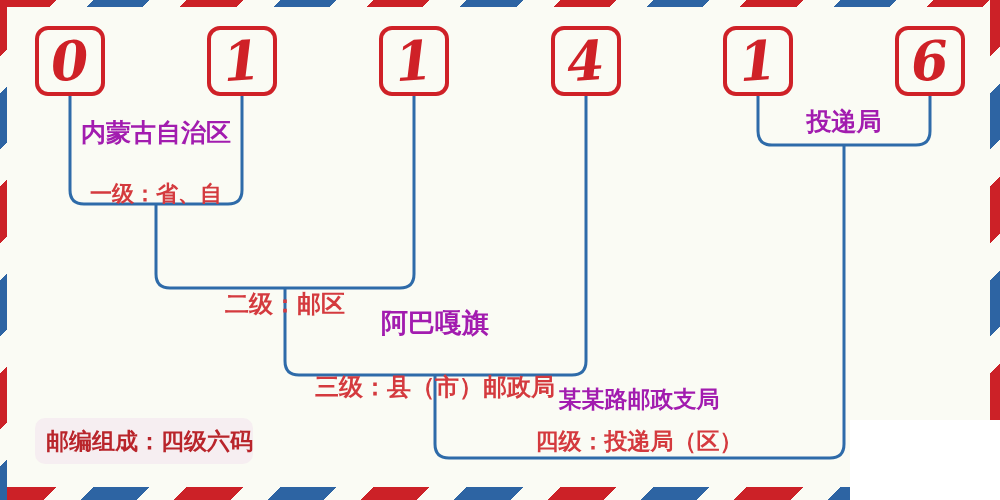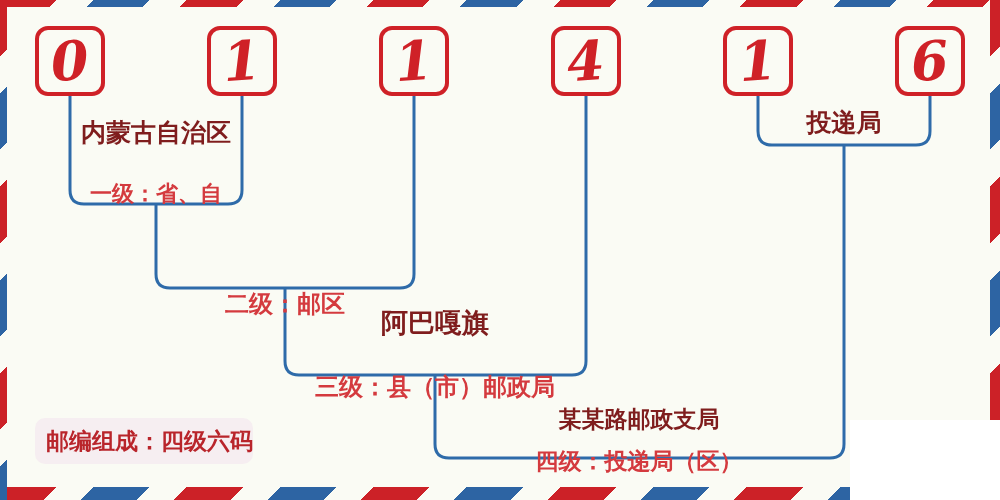--- a/index.html
+++ b/index.html
@@ -57,31 +57,31 @@
 
   
   .label {
     position: absolute;
     transform: translateX(-50%);
     text-align: center;
     white-space: nowrap;
     z-index: 4;
   }
   .place-blue {
-    color: #7f1d1d; font-weight: bold; font-size: 25px; line-height: 28px;
+    color: #a21caf; font-weight: bold; font-size: 25px; line-height: 28px;
   }
   .desc-red {
     color: #d43a3e; font-weight: bold; font-size: 22px; line-height: 23px; margin-top: 36px;
   }
   .lvl2 .desc-red { font-size: 24px; line-height: 26px; }
   .lvl3 .place-blue { font-size: 27px; line-height: 30px; }
   .lvl3 .desc-red { font-size: 24px; line-height: 26px; }
   .lvl4 .place-blue { font-size: 23px; line-height: 26px; }
   .lvl4 .desc-red { font-size: 23px; line-height: 26px; margin-top: 16px; }
-  .delivery .place-blue { font-size: 25px; line-height: 26px; }
+  .delivery .place-blue { font-size: 25px; line-height: 26px; font-family: Liberation Serif, serif; }
 
   
   .badge {
     position: absolute;
     left: 35px; top: 418px;
     width: 218px; height: 46px;
     box-sizing: border-box;
     background: #f6eef1;
     border-radius: 10px;
     display: flex; align-items: center; justify-content: flex-end;
@@ -154,21 +154,21 @@
 
   <div class="label lvl2" style="left:285px; top:255px">
     <div class="desc-red">二级：邮区</div>
   </div>
 
   <div class="label lvl3" style="left:435px; top:308px">
     <div class="place-blue">阿巴嘎旗</div>
     <div class="desc-red">三级：县（市）邮政局</div>
   </div>
 
-  <div class="label lvl4" style="left:639px; top:406px">
+  <div class="label lvl4" style="left:639px; top:386px">
     <div class="place-blue">某某路邮政支局</div>
     <div class="desc-red">四级：投递局（区）</div>
   </div>
 
   <div class="label delivery" style="left:844px; top:109px">
     <div class="place-blue">投递局</div>
   </div>
 
   <div class="badge">
     <span class="badge-text">邮编组成：四级六码</span>

